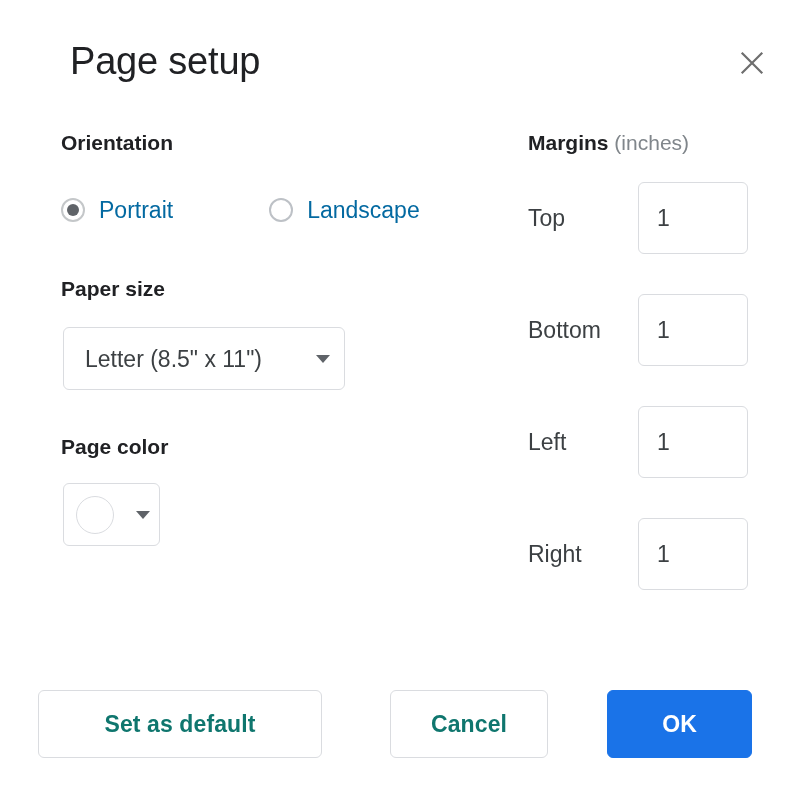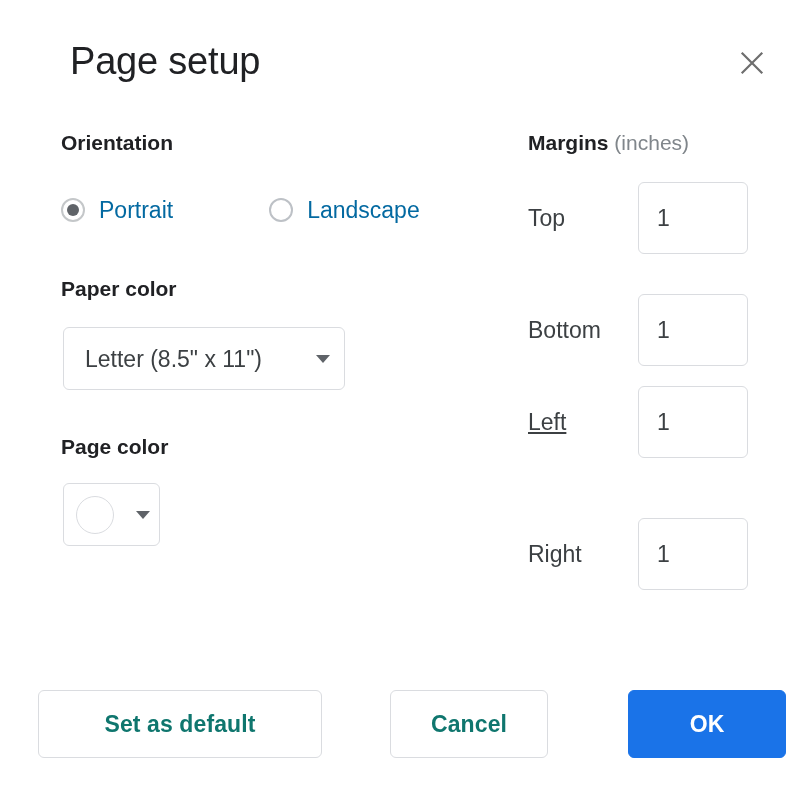--- a/index.html
+++ b/index.html
@@ -256,21 +256,21 @@
     background: #ffffff;
     color: #0f766e;
   }
   .btn-primary {
     border: 1px solid #1a73e8;
     background: #1a73e8;
     color: #ffffff;
   }
   #btn-set-default { left: 38px; width: 284px; }
   #btn-cancel      { left: 390px; width: 158px; }
-  #btn-ok          { left: 607px; width: 158px; margin-left: 21px; }
+  #btn-ok          { left: 607px; width: 145px; }
 </style>
 </head>
 <body>
 
 <div class="dialog">
 
   <div class="dialog-header">
     <div class="dialog-title">Page setup</div>
     <div class="close-button">
       <span>
@@ -293,21 +293,21 @@
         <span class="radio-label">Portrait</span>
       </div>
       <div class="radio-option">
         <span class="radio-mark">
           
         </span>
         <span class="radio-label">Landscape</span>
       </div>
     </div>
 
-    <div class="section-heading" id="heading-paper-size">Paper color</div>
+    <div class="section-heading" id="heading-paper-size">Paper size</div>
 
     <div class="paper-size-select">
       <span class="paper-size-value">Letter (8.5" x 11")</span>
       <span class="caret"></span>
     </div>
 
     <div class="section-heading" id="heading-page-color">Page color</div>
 
     <div class="page-color-button">
       <span class="color-swatch" style="background: rgb(255, 255, 255);"></span>
@@ -324,21 +324,21 @@
     <div class="margin-row" style="top:182px;">
       <span class="margin-label">Top</span>
       <input class="margin-input" type="text" value="1" style="">
     </div>
 
     <div class="margin-row" style="top:294px;">
       <span class="margin-label">Bottom</span>
       <input class="margin-input" type="text" value="1" style="">
     </div>
 
-    <div class="margin-row" style="top:386px;text-decoration:underline;">
+    <div class="margin-row" style="top:406px;">
       <span class="margin-label">Left</span>
       <input class="margin-input" type="text" value="1" style="">
     </div>
 
     <div class="margin-row" style="top:518px;">
       <span class="margin-label">Right</span>
       <input class="margin-input" type="text" value="1" style="">
     </div>
   </div>
 

